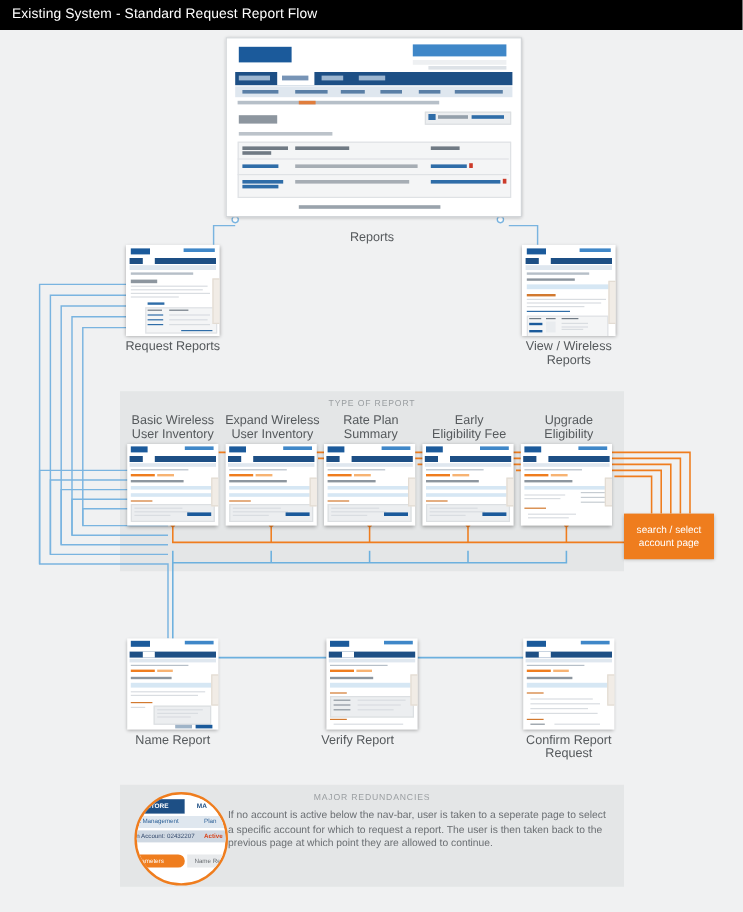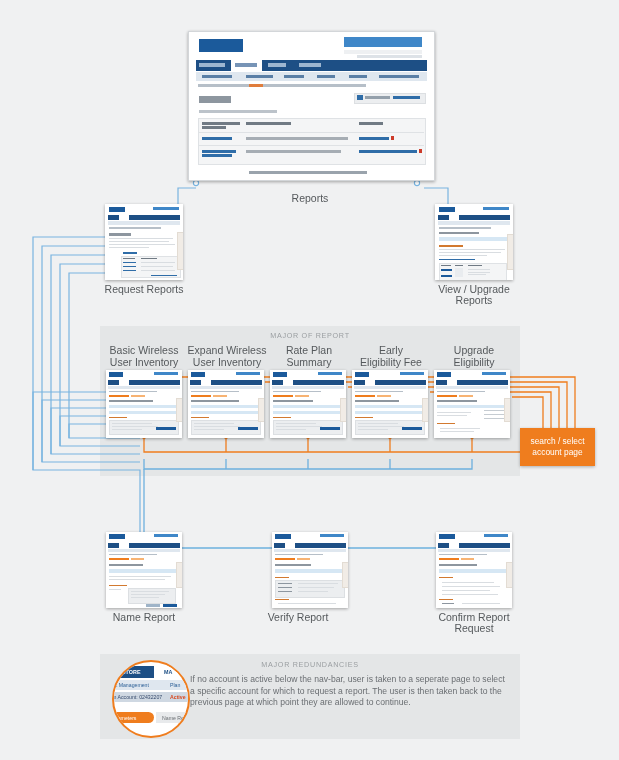--- a/index.html
+++ b/index.html
@@ -98,20 +98,23 @@
   #magnifier .mrow{position:absolute;}
   #magnifier .mtxt{
     position:absolute;font-size:5.2px;color:#2b5f96;white-space:nowrap;
   }
 </style>
 </head>
 <body>
 
 <div id="stage">
 
+  <div class="titlebar">
+    <div class="ttl">Existing System - Standard Request Report Flow</div>
+  </div>
 
   <div class="panel" id="type-panel" style="left:100px;top:326px;width:420px;height:150px;"></div>
 
   <div class="panel" id="redundancy-panel"></div>
 
   <svg class="wires" id="wires-back" viewBox="0 0 619 760">
     <g fill="none" stroke="#79b4e0" stroke-width="1.2">
 
       <path d="M196 188 L178 188 L178 206"></path>
 
@@ -279,26 +282,26 @@
     <div class="line" style="left:20px;top:61px;width:8px;height:1.2px;background:#707a84;"></div>
     <div class="line" style="left:33px;top:61px;width:14px;height:1.2px;background:#707a84;"></div>
     <div class="btn" style="left:6px;top:65px;width:11px;height:2.4px;"></div>
     <div class="rowl" style="left:20px;top:64px;width:8px;height:9px;"></div>
     <div class="line" style="left:33px;top:65px;width:22px;height:1.1px;"></div>
     <div class="line" style="left:33px;top:67.5px;width:22px;height:1.1px;"></div>
     <div class="line" style="left:33px;top:70px;width:18px;height:1.1px;"></div>
     <div class="btn" style="left:6px;top:71px;width:11px;height:2.4px;"></div>
     <div class="side" style="left:72px;top:30px;width:5px;height:34px;"></div>
   </div>
-  <div class="cap w" style="left:424px;top:283px;width:100px;">View / Upgrade</div>
+  <div class="cap w" style="left:424px;top:283px;width:100px;">View / Wireless</div>
   <div class="cap w" style="left:424px;top:294px;width:100px;">Reports</div>
 
   <div class="cap" style="left:260px;top:192px;width:100px;">Reports</div>
 
-  <div class="panel-label" style="left:260px;top:331px;width:100px;">MAJOR OF REPORT</div>
+  <div class="panel-label" style="left:260px;top:331px;width:100px;">TYPE OF REPORT</div>
 
   <div class="cap" style="left:104px;top:344px;width:80px;">Basic Wireless</div>
   <div class="cap" style="left:104px;top:356px;width:80px;">User Inventory</div>
   <div class="shot" style="left:106px;top:370px;width:76px;height:68px;">
     <div class="logo" style="left:3px;top:2px;width:14px;height:5px;"></div>
     <div class="blue" style="left:48px;top:2px;width:24px;height:2.6px;"></div>
     <div class="navbar" style="left:2px;top:10px;width:72px;height:5px;"></div>
     <div class="tabact" style="left:13px;top:10px;width:10px;height:5px;"></div>
     <div class="subnav" style="left:2px;top:16px;width:72px;height:3.2px;"></div>
     <div class="line" style="left:3px;top:21px;width:48px;height:1.4px;background:#b6bfc8;"></div>

